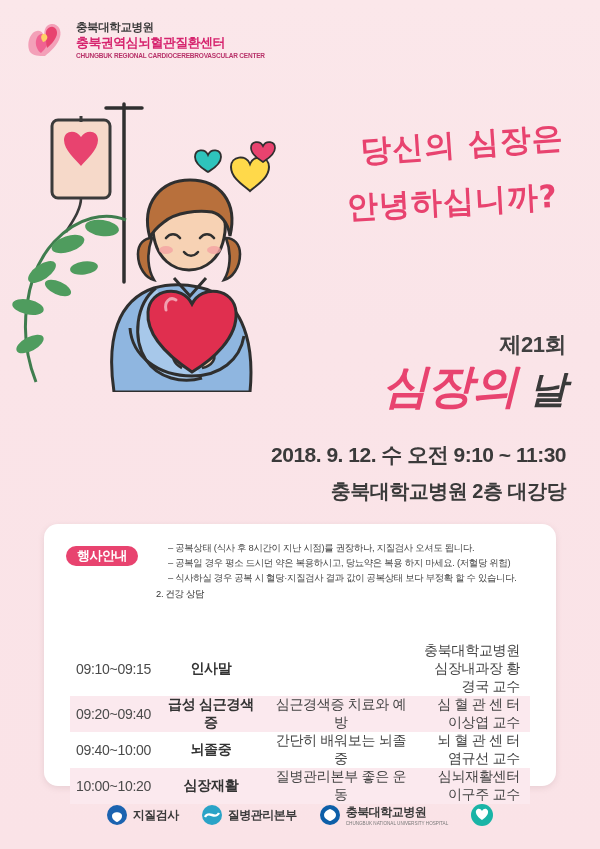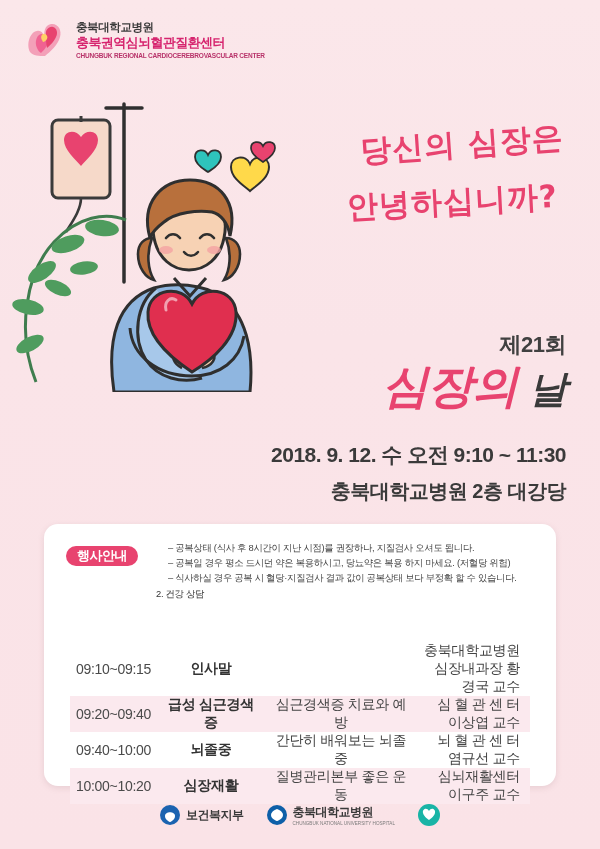--- a/index.html
+++ b/index.html
@@ -416,23 +416,30 @@
     </table>
   </div>
 
   <div class="footer">
 
     <div class="flogo">
       <svg width="22" height="22" viewBox="0 0 22 22">
         <circle cx="11" cy="11" r="10" fill="#1b63b0"></circle>
         <path d="M6 12 C6 7 16 7 16 12 C16 16 11 18 11 18 C11 18 6 16 6 12 Z" fill="#ffffff"></path>
       </svg>
-      <div class="fl-label">보건복지부</div>
-    </div>
-
+      <div class="fl-label">지질검사</div>
+    </div>
+
+    <div class="flogo">
+      <svg width="22" height="22" viewBox="0 0 22 22">
+        <circle cx="11" cy="11" r="10" fill="#2aa3c7"></circle>
+        <path d="M4 13 C8 6 14 16 18 9" stroke="#ffffff" stroke-width="2.4" fill="none"></path>
+      </svg>
+      <div class="fl-label">질병관리본부</div>
+    </div>
 
     <div class="flogo">
       <svg width="22" height="22" viewBox="0 0 22 22">
         <circle cx="11" cy="11" r="10" fill="#0d5fa8"></circle>
         <path d="M5 11 C5 7 11 5 11 5 C11 5 17 7 17 11 C17 15 11 17 11 17 C11 17 5 15 5 11 Z" fill="#ffffff"></path>
       </svg>
       <div class="fl-label">
         <span>충북대학교병원</span>
         <small>CHUNGBUK NATIONAL UNIVERSITY HOSPITAL</small>
       </div>

